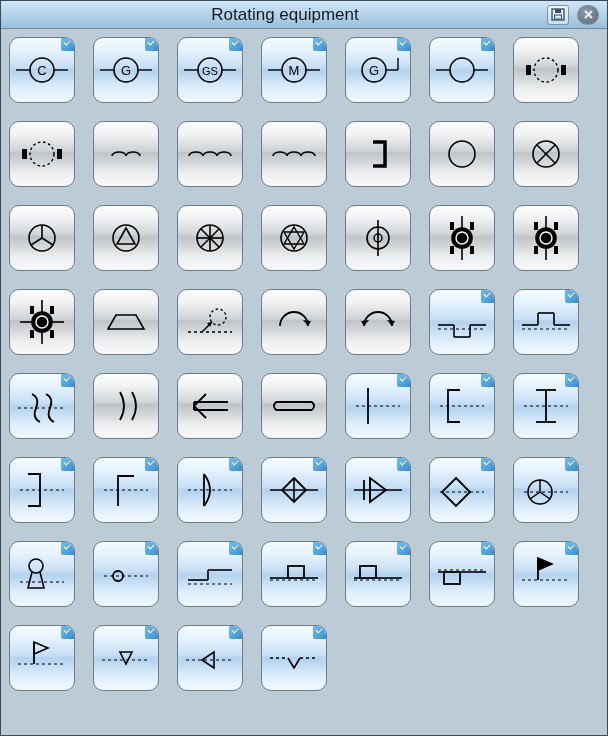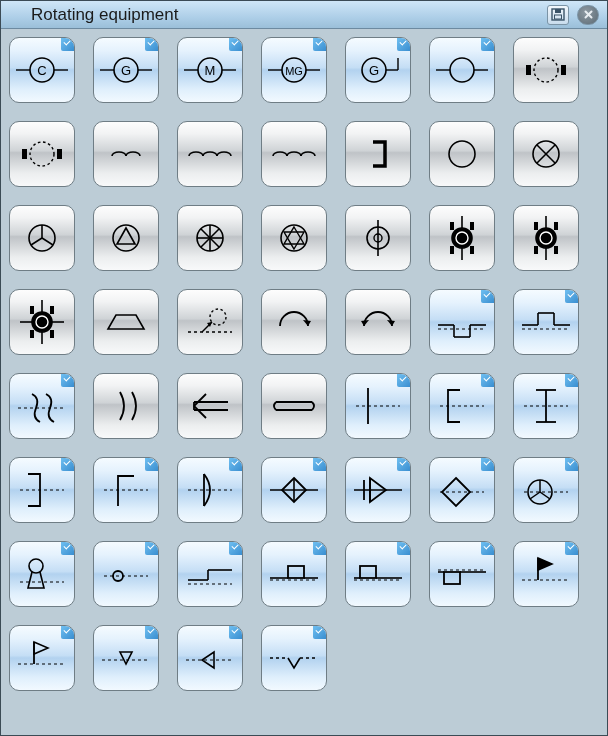--- a/index.html
+++ b/index.html
@@ -1,20 +1,20 @@
 <!DOCTYPE html>
 <html><head>
 <meta charset="utf-8">
 <style>
   html,body{margin:0;padding:0;background:#eef0f2;font-family:Arial,Helvetica,sans-serif;}
   .window{
     width:608px;height:736px;box-sizing:border-box;
     background:#bcccd6;
     border:1px solid #3b4b55;
-    display:flex;flex-direction:column;
+    display:flex;flex-direction:column;text-align:center;
   }
   .titlebar{
     height:27px;flex:0 0 27px;
     display:flex;align-items:center;
     padding:0 8px 0 30px;
     background:linear-gradient(to bottom,#cfe6f7 0%,#aecfe8 60%,#9bbfd9 100%);
     border-bottom:1px solid #6d8aa0;
   }
   .titlebar .title{
     flex:1;color:#1b1b1b;font-size:17px;
@@ -100,30 +100,30 @@
             <circle cx="30" cy="30" r="12" fill="none" stroke="#000" stroke-width="1.6"></circle>
             <text x="30" y="34.5" text-anchor="middle" font-size="13" fill="#000">G</text>
           </svg>
           <span class="corner"></span>
         </div>
         <div class="cell blue">
           <svg width="60" height="60">
             <line x1="4" y1="30" x2="18" y2="30" stroke="#000" stroke-width="1.4"></line>
             <line x1="42" y1="30" x2="56" y2="30" stroke="#000" stroke-width="1.4"></line>
             <circle cx="30" cy="30" r="12" fill="none" stroke="#000" stroke-width="1.6"></circle>
-            <text x="30" y="34.5" text-anchor="middle" font-size="13" fill="#000">M</text>
+            <text x="30" y="34.5" text-anchor="middle" font-size="11" fill="#000">GS</text>
           </svg>
           <span class="corner"></span>
         </div>
         <div class="cell blue">
           <svg width="60" height="60">
             <line x1="4" y1="30" x2="18" y2="30" stroke="#000" stroke-width="1.4"></line>
             <line x1="42" y1="30" x2="56" y2="30" stroke="#000" stroke-width="1.4"></line>
             <circle cx="30" cy="30" r="12" fill="none" stroke="#000" stroke-width="1.6"></circle>
-            <text x="30" y="34.5" text-anchor="middle" font-size="11" fill="#000">MG</text>
+            <text x="30" y="34.5" text-anchor="middle" font-size="13" fill="#000">M</text>
           </svg>
           <span class="corner"></span>
         </div>
         <div class="cell blue">
           <svg width="60" height="60">
             <circle cx="26" cy="30" r="12" fill="none" stroke="#000" stroke-width="1.6"></circle>
             <text x="26" y="34.5" text-anchor="middle" font-size="13" fill="#000">G</text>
             <line x1="38" y1="30" x2="50" y2="30" stroke="#000" stroke-width="1.4"></line>
             <line x1="50" y1="30" x2="50" y2="18" stroke="#000" stroke-width="1.4"></line>
           </svg>

